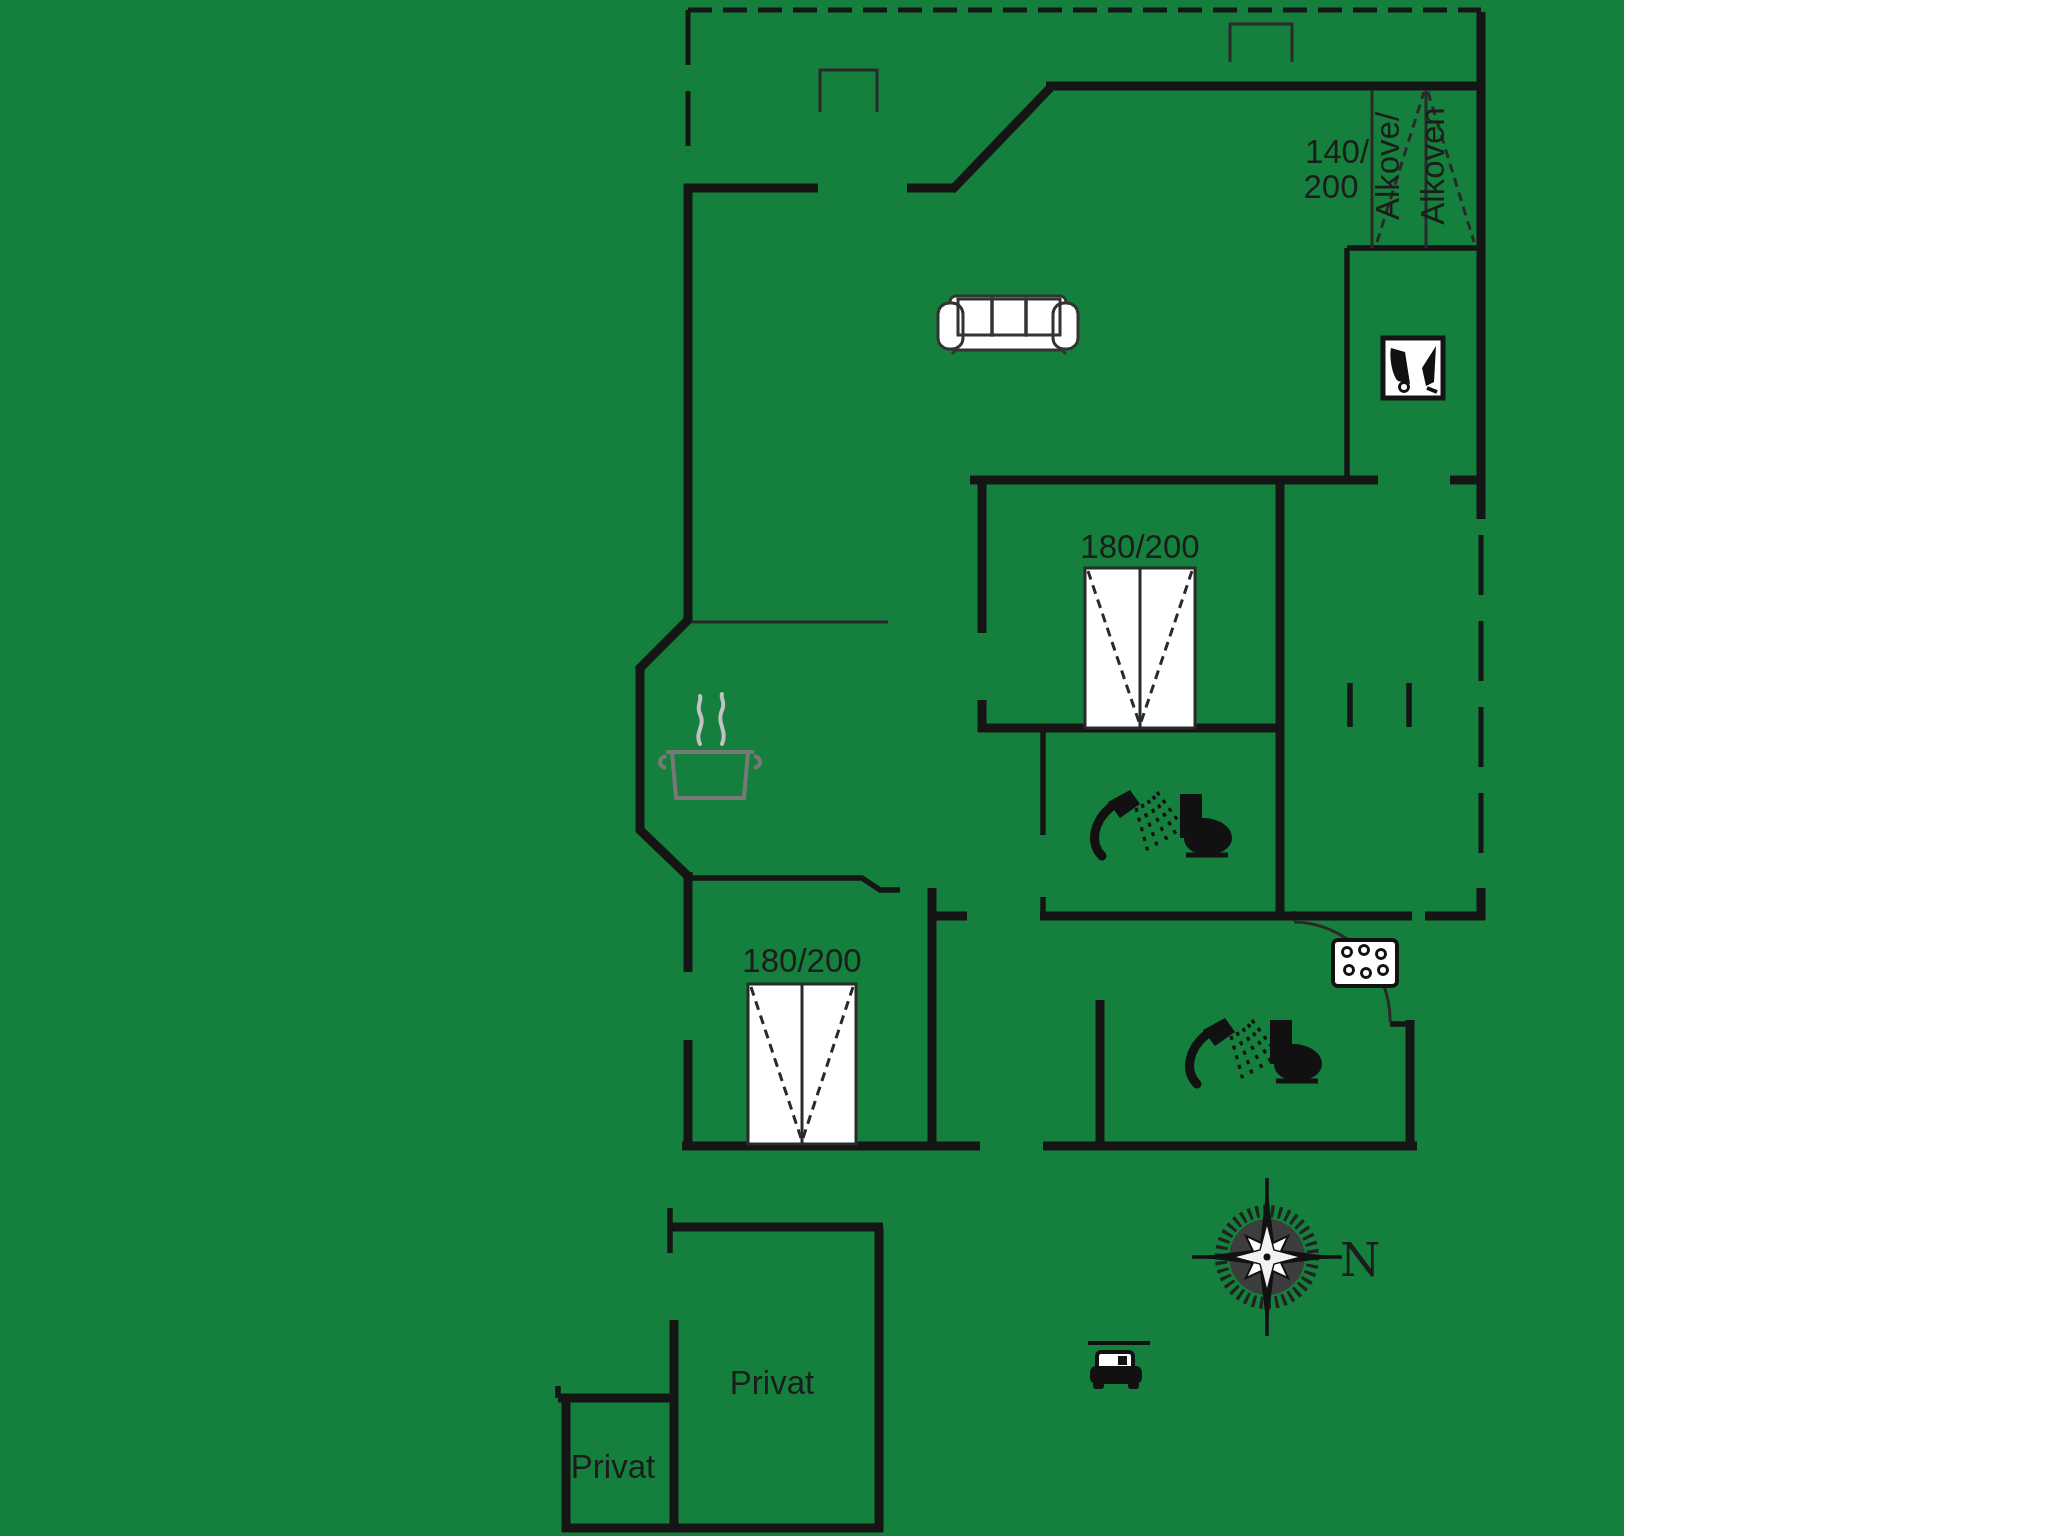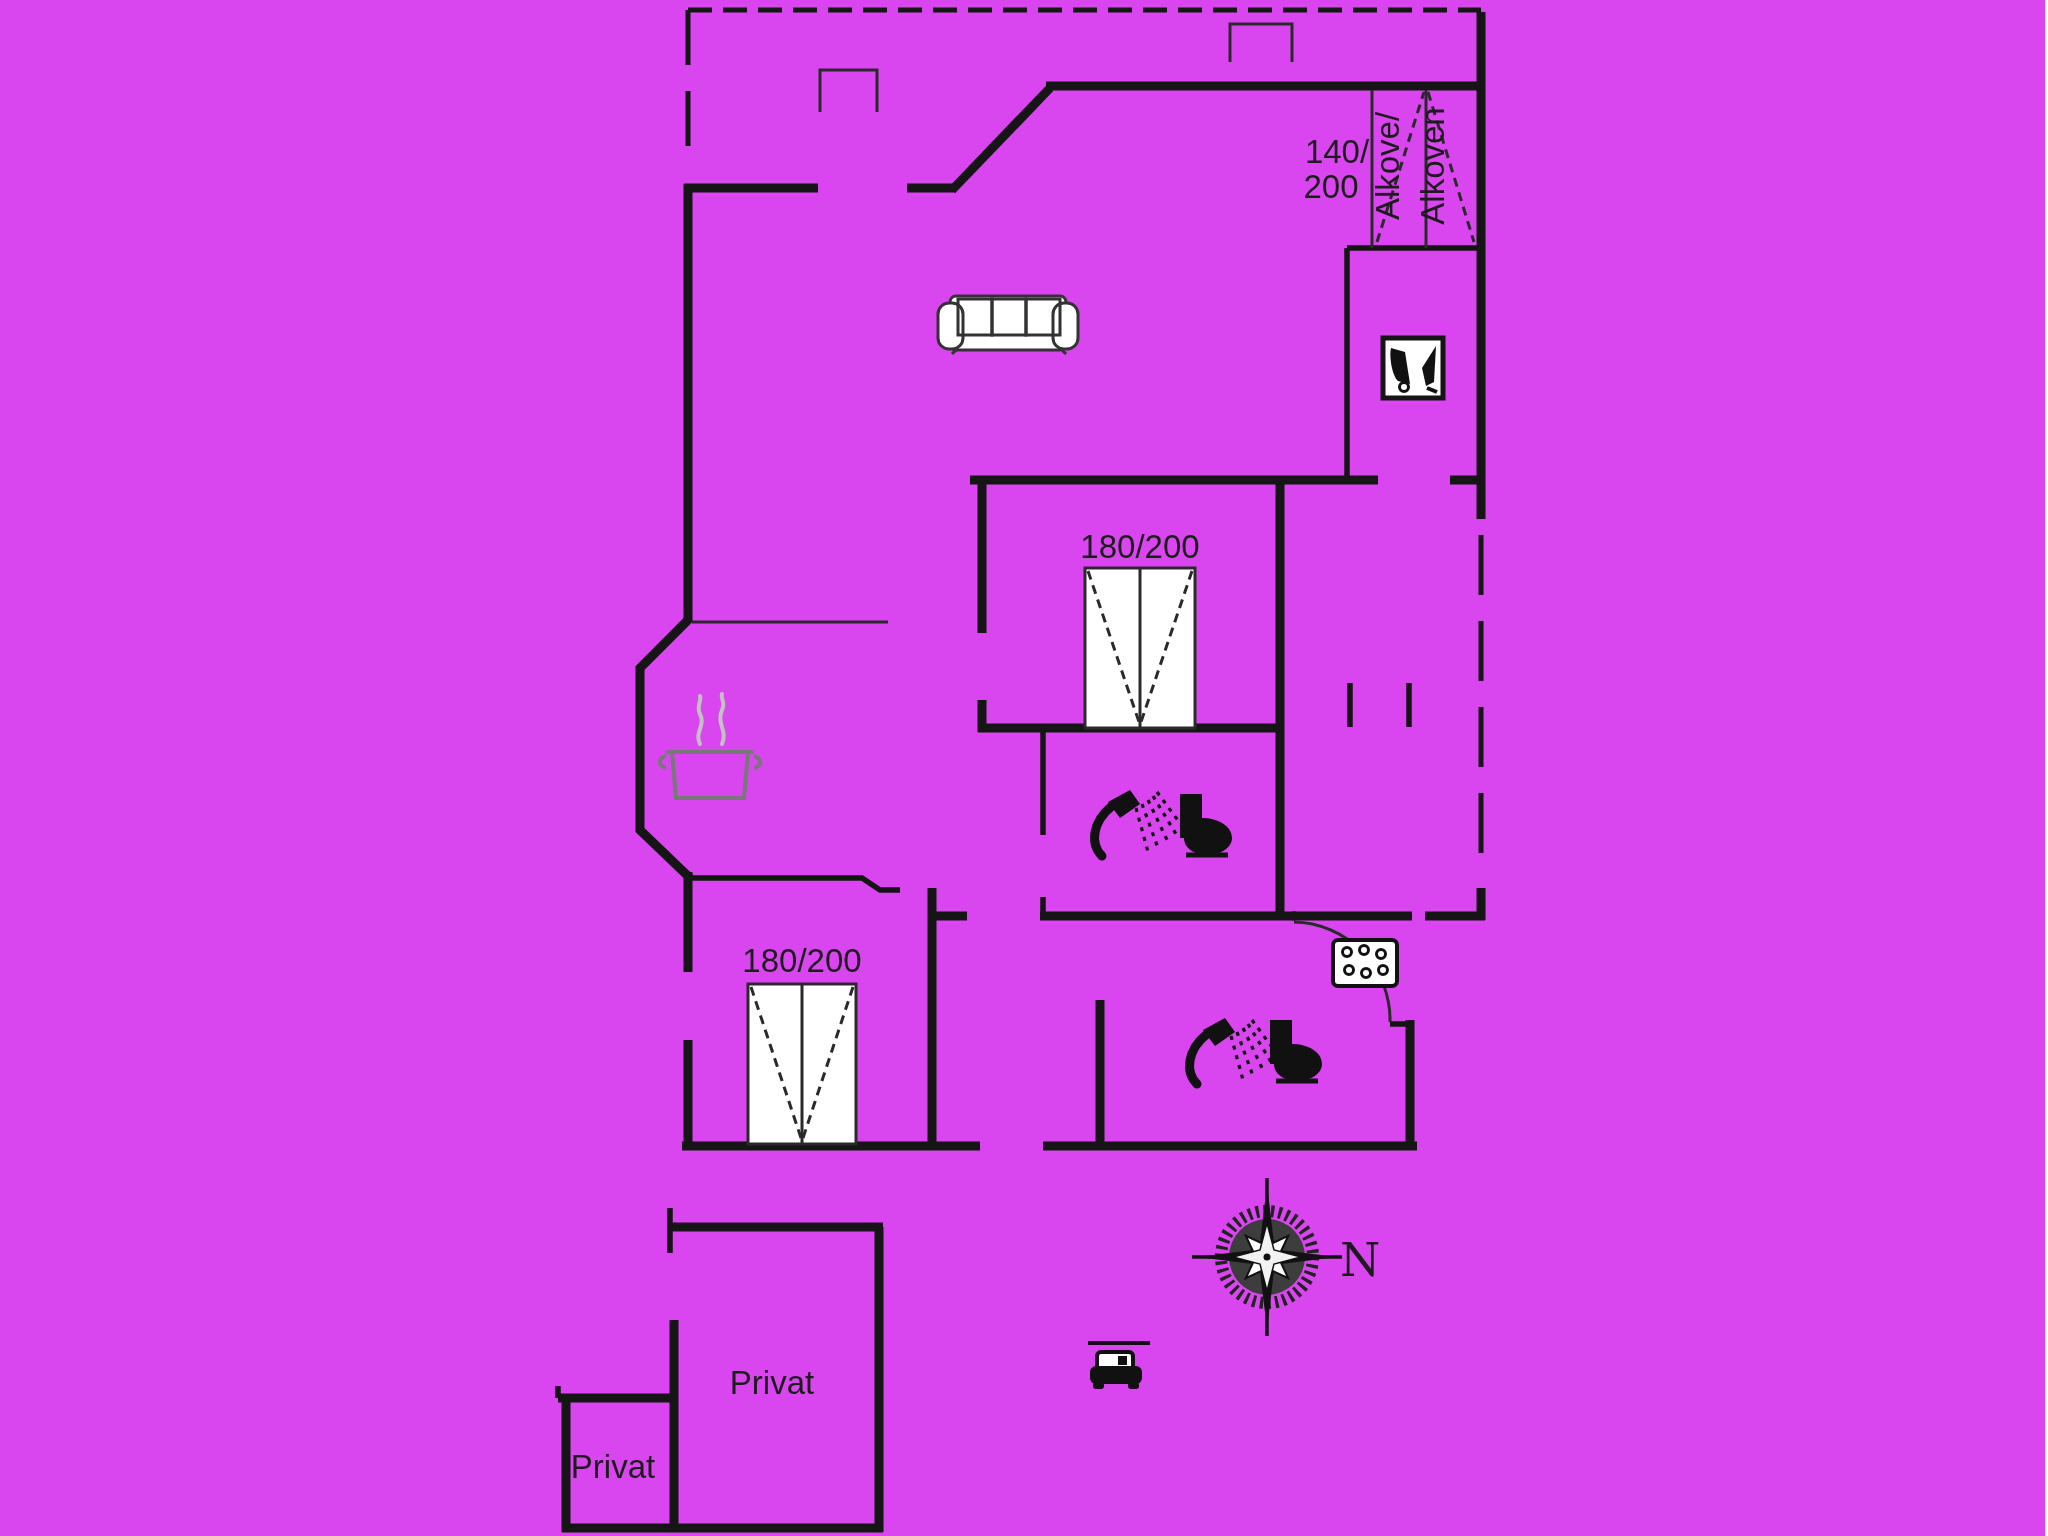--- a/index.html
+++ b/index.html
@@ -1,16 +1,16 @@
 <!DOCTYPE html>
 <html><head>
 <meta charset="utf-8">
 <style>
   html,body{margin:0;padding:0;background:#ffffff;}
-  .stage{position:relative;width:2045px;height:1536px;background:#d946ef;overflow:hidden;
+  .stage{position:relative;width:1624px;height:1536px;background:#15803d;overflow:hidden;
          font-family:"Liberation Sans", sans-serif;}
   svg{position:absolute;left:0;top:0;}
   .wall{stroke:#151515;stroke-width:9;fill:none;stroke-linecap:butt;}
   .wallmed{stroke:#151515;stroke-width:5.5;fill:none;stroke-linecap:butt;}
   .thin{stroke:#2a2a2a;stroke-width:3;fill:none;}
   .dashline{stroke:#151515;stroke-width:5;fill:none;}
   .beddiag{stroke:#2a2a2a;stroke-width:3;fill:none;stroke-dasharray:9 6;}
   .graysym{stroke:#787878;stroke-width:4;fill:none;}
   .steam{stroke:#c2c2c2;stroke-width:4;fill:none;stroke-linecap:round;}
   .lbl{fill:#1c1c1c;font-size:33px;font-family:"Liberation Sans",sans-serif;}

